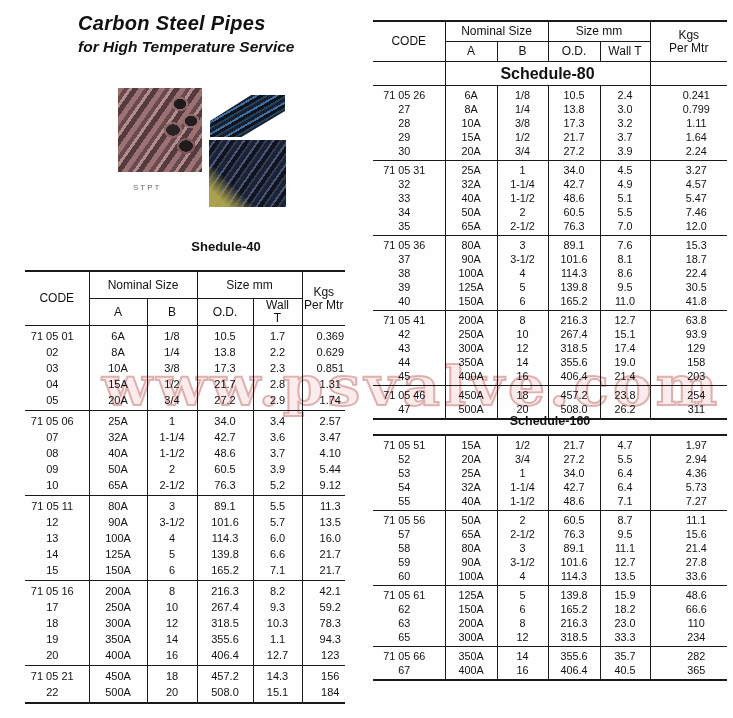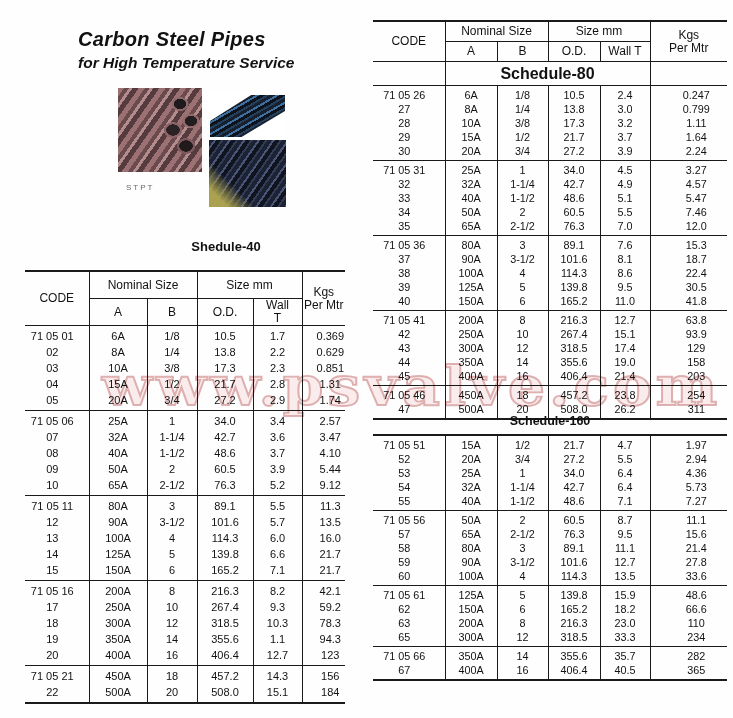--- a/index.html
+++ b/index.html
@@ -1,20 +1,20 @@
 <!DOCTYPE html>
 <html><head>
 <meta charset="utf-8">
 <style>
   html,body{margin:0;padding:0;}
   body{font-family:"Liberation Sans", sans-serif; background:#ffffff;}
   .page{position:relative;width:733px;height:718px;background:#fefefe;overflow:hidden;color:#111;}
 
   
-  .title-block{position:absolute;left:78px;top:28px;}
+  .title-block{position:absolute;left:78px;top:12px;}
   .title-line1{font-size:20px;font-weight:bold;font-style:italic;letter-spacing:.3px;}
   .title-line2{font-size:15.5px;font-weight:bold;font-style:italic;margin-top:3px;}
 
   
   .photo{position:absolute;}
   .photo1{left:118px;top:88px;width:84px;height:84px;
     background:
       radial-gradient(ellipse 11px 9px at 62px 16px, #201a1c 0 55%, #8f6a6d 58% 76%, rgba(0,0,0,0) 79%),
       radial-gradient(ellipse 11px 9px at 73px 33px, #241d1f 0 55%, #93696b 58% 76%, rgba(0,0,0,0) 79%),
       radial-gradient(ellipse 12px 10px at 55px 42px, #2a2224 0 55%, #8d6467 58% 76%, rgba(0,0,0,0) 79%),
@@ -22,21 +22,21 @@
       repeating-linear-gradient(125deg, #9b7174 0 5px, #6b4a4e 5px 9px, #b28c8d 9px 12px, #553a3e 12px 17px);
   }
   .photo2{left:209px;top:92px;width:77px;height:47px;background:#fff;overflow:hidden;}
   .photo2 .bundle{position:absolute;left:1px;top:3px;right:1px;bottom:2px;
     background:repeating-linear-gradient(150deg, #16202e 0 3px, #3f6f9f 3px 5px, #0d131d 5px 8px, #24405c 8px 10px);
     clip-path:polygon(0 62%, 55% 0, 100% 0, 100% 38%, 42% 100%, 0 100%);}
   .photo3{left:209px;top:140px;width:77px;height:67px;
     background:
       linear-gradient(45deg, rgba(178,168,80,.95) 0 13%, rgba(178,168,80,0) 32%),
       repeating-linear-gradient(125deg, #1b2233 0 4px, #4a5578 4px 6px, #10141f 6px 10px, #333c57 10px 12px);}
-  .photo-caption{position:absolute;left:126px;top:183px;font-size:8px;letter-spacing:2px;color:#6a6a6a;}
+  .photo-caption{position:absolute;left:133px;top:183px;font-size:8px;letter-spacing:2px;color:#6a6a6a;}
 
   
   .s40-heading{position:absolute;left:66px;top:239px;width:320px;text-align:center;font-weight:bold;font-size:13px;}
   .s160-heading{position:absolute;left:373px;top:414px;width:354px;text-align:center;font-weight:bold;font-size:12.5px;}
 
   
   table.spec{border-collapse:collapse;table-layout:fixed;position:absolute;color:#121212;
     border-top:2px solid #1a1a1a;border-bottom:2px solid #1a1a1a;}
   .spec th,.spec td{padding:0;text-align:center;font-weight:normal;overflow:hidden;}
   .spec td:not(:first-child),.spec th:not(:first-child){border-left:1.5px solid #1a1a1a;}
@@ -342,21 +342,21 @@
         <td></td>
       </tr>
     </tbody>
   <tbody class="group">
         <tr>
           <td class="c-code">71 05 26</td>
           <td class="c-a">6A</td>
           <td class="c-b">1/8</td>
           <td class="c-od">10.5</td>
           <td class="c-wall">2.4</td>
-          <td class="c-kgs">0.247</td>
+          <td class="c-kgs">0.241</td>
         </tr>
         <tr>
           <td class="c-code">27</td>
           <td class="c-a">8A</td>
           <td class="c-b">1/4</td>
           <td class="c-od">13.8</td>
           <td class="c-wall">3.0</td>
           <td class="c-kgs">0.799</td>
         </tr>
         <tr>

